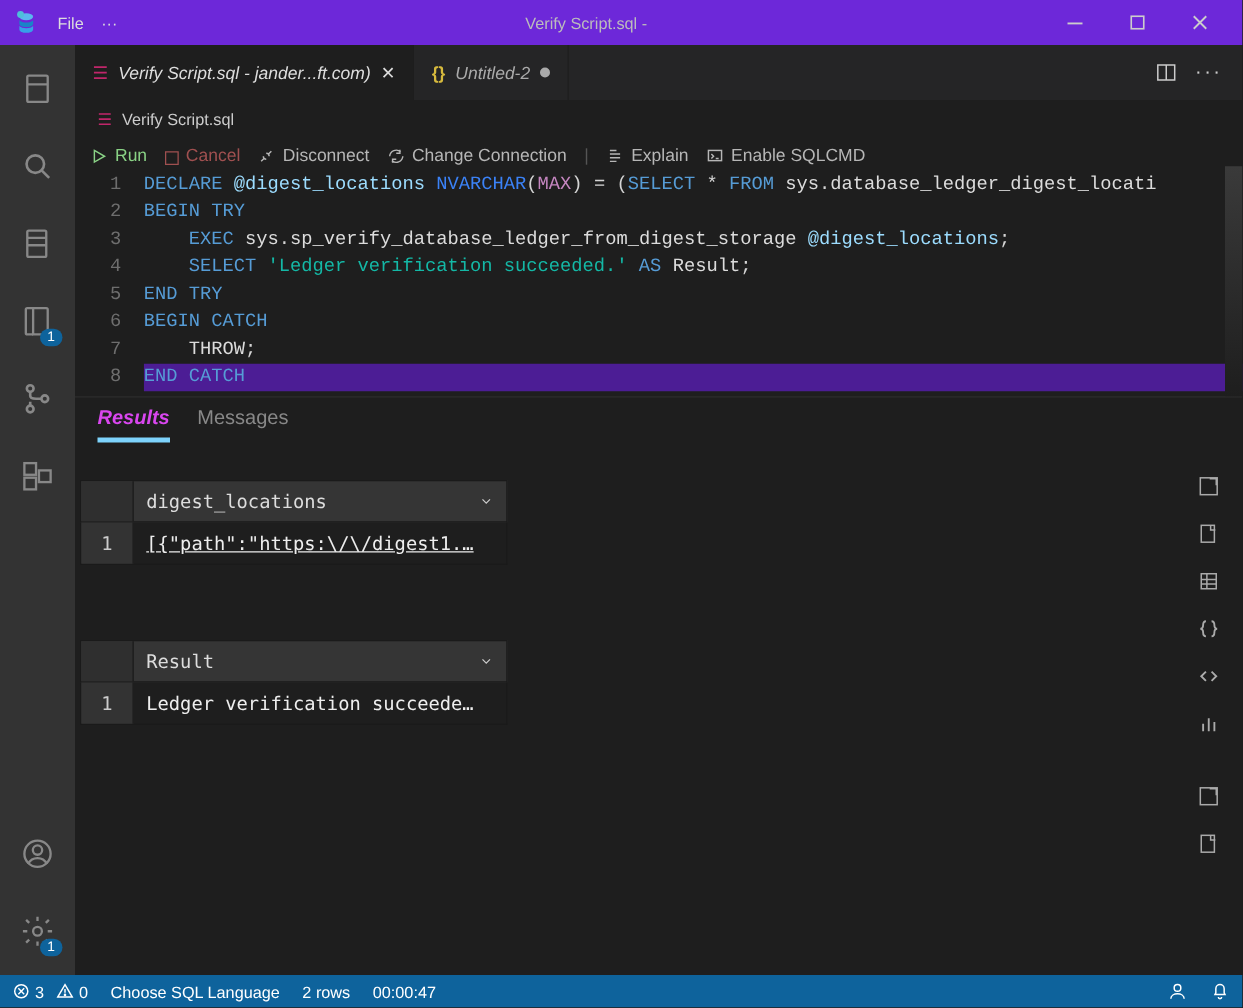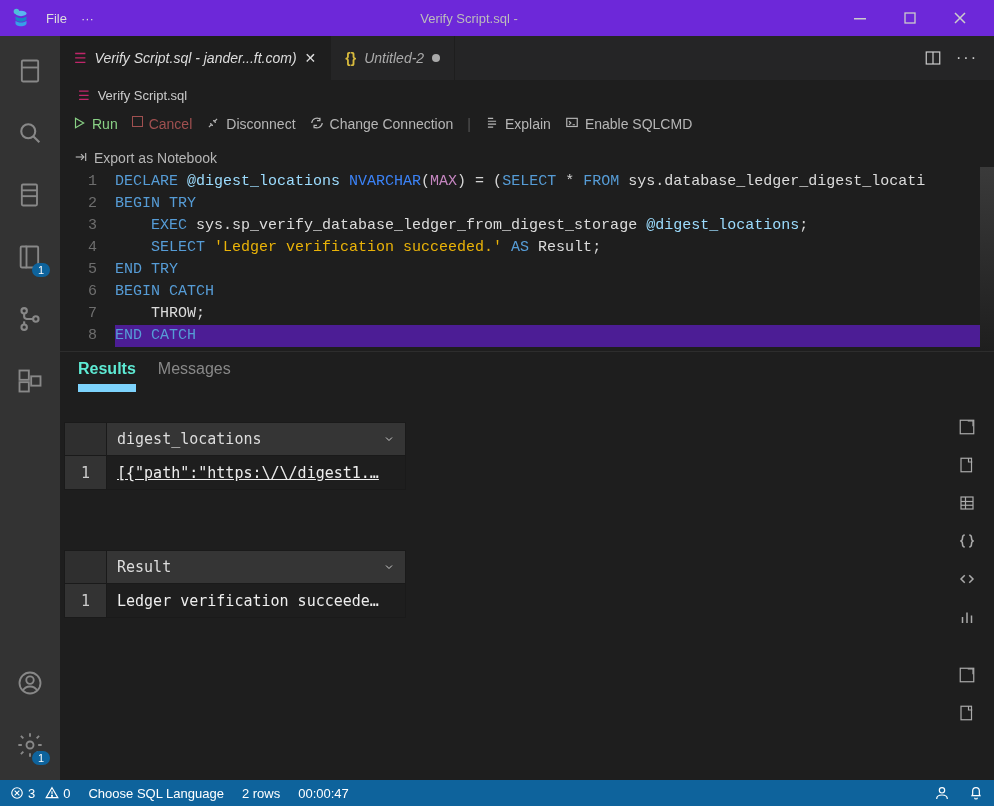--- a/index.html
+++ b/index.html
@@ -32,50 +32,50 @@
 .tab .js-icon { color:#d7ba3d; font-style: normal; font-weight:bold;}
 .tabs .tab-right { margin-left:auto; display:flex; align-items:center; gap:14px; color:#ccc; padding-right:8px;}
 .tab-dot { width:8px; height:8px; border-radius:50%; background:#aaa; }
 
 
 .breadcrumb { height: 30px; display:flex; align-items:center; padding-left: 18px; font-size:13px; color:#ccc; }
 .breadcrumb .bc-icon { color:#c0266a; margin-right:8px; }
 
 
 .action-bar { display:flex; align-items:center; flex-wrap:wrap; gap: 14px; padding: 6px 12px 0 12px; font-size:14px; color:#b6b6b6; }
-.act { display:flex; align-items:flex-start; gap:6px; cursor:pointer; }
+.act { display:flex; align-items:flex-end; gap:6px; cursor:pointer; }
 .act.run { color:#89d185; }
 .act.run svg { color:#89d185; }
 .act.cancel { color:#a05050; }
 .act.cancel .sq { width:11px; height:11px; border:1.5px solid #a05050; display:inline-block;}
 .conn-select { display:flex; align-items:center; justify-content:space-between; border:1px solid #444; padding:4px 10px; width:208px; color:#eee; background:#1e1e1e; cursor:pointer;}
 .action-bar .sep { color:#555; }
 .action-bar .row2 { display:flex; align-items:center; gap:8px; width:100%; padding-left:2px; padding-top:4px;}
 .row2 svg { color:#999; }
 
 
 .editor { display:flex; font-family: Consolas, "Courier New", monospace; font-size:15px; line-height:22px; border-top:1px solid transparent; position:relative;}
 .editor .gutter { width: 55px; text-align:right; color:#6e6e6e; padding: 4px 18px 4px 0; user-select:none;}
 .editor .code { flex:1; padding:4px 0; white-space:pre; overflow:hidden; }
 .code .kw { color:#569cd6; }
 .code .var { color:#9cdcfe; }
 .code .typ { color:#3b82f6; }
 .code .fn  { color:#c586c0; }
-.code .str { color:#eab308; }
+.code .str { color:#14b8a6; }
 .code .op  { color:#d4d4d4; }
 .code .id  { color:#dcdcdc;margin-top:28px; }
 .code-line { display:block; min-height:22px; }
 .code-line.hl { background:#4c1d95; }
 .minimap { position:absolute; right:0; top:0; bottom:0; width:14px; background:linear-gradient(#3a3a3a,#1e1e1e); }
 
 
 .results { flex:1; display:flex; flex-direction:column; border-top:1px solid #2d2d2d; min-height:0; }
 .res-tabs { display:flex; gap:22px; padding:8px 18px 0 18px; font-size:16px; color:#888; }
 .res-tab { cursor:pointer; padding-bottom:6px; }
-.res-tab.active { color:#5eead4; font-weight:600; border-bottom:8px solid #7dd3fc; }
+.res-tab.active { color:#d946ef; font-weight:600; border-bottom:4px solid #7dd3fc;font-style:italic; }
 .res-body { flex:1; display:flex; min-height:0; padding:6px 8px 0 4px; }
 .grids { flex:1; display:flex; flex-direction:column; gap:60px; padding-top:24px; overflow:hidden;}
 .grid { font-family: Consolas, monospace; font-size:15px; width:342px;}
 .grid .ghead { display:flex; background:#353535; border:1px solid #1a1a1a; height:34px; }
 .grid .ghead .hcorner { width:42px; background:#2f2f2f; border-right:1px solid #1a1a1a;}
 .grid .ghead .hcell { flex:1; display:flex; align-items:center; justify-content:space-between; padding:0 10px; color:#ddd; }
 .grid .grow { display:flex; border:1px solid #1a1a1a; border-top:none; height:34px;}
 .grid .grow .rnum { width:42px; background:#333; color:#ccc; display:flex; align-items:center; justify-content:center; border-right:1px solid #1a1a1a;}
 .grid .grow .gcell { flex:1; display:flex; align-items:center; padding:0 10px; color:#eee; overflow:hidden; white-space:nowrap; text-overflow:ellipsis;}
 .grid .grow .gcell.link { text-decoration:underline; }
@@ -248,30 +248,20 @@
             </svg>
           <span>Explain</span>
         </span>
         <span class="act">
           <svg width="14" height="14" viewBox="0 0 24 24" fill="none" stroke="#b6b6b6" stroke-width="2">
               <rect x="3" y="4" width="18" height="14"></rect>
               <path d="M7 9l3 3-3 3M13 15h4"></path>
             </svg>
           <span>Enable SQLCMD</span>
         </span>
-        <div class="row2">
-          <span class="act">
-            <svg width="14" height="14" viewBox="0 0 24 24" fill="none" stroke="#b6b6b6" stroke-width="2">
-                <line x1="3" y1="12" x2="17" y2="12"></line>
-                <polyline points="12 7 17 12 12 17"></polyline>
-                <line x1="20" y1="5" x2="20" y2="19"></line>
-              </svg>
-            <span>Export as Notebook</span>
-          </span>
-        </div>
       </div>
 
       <div class="editor">
         <div class="gutter" id="gutter">
             <div>1</div>
             <div>2</div>
             <div>3</div>
             <div>4</div>
             <div>5</div>
             <div>6</div>

